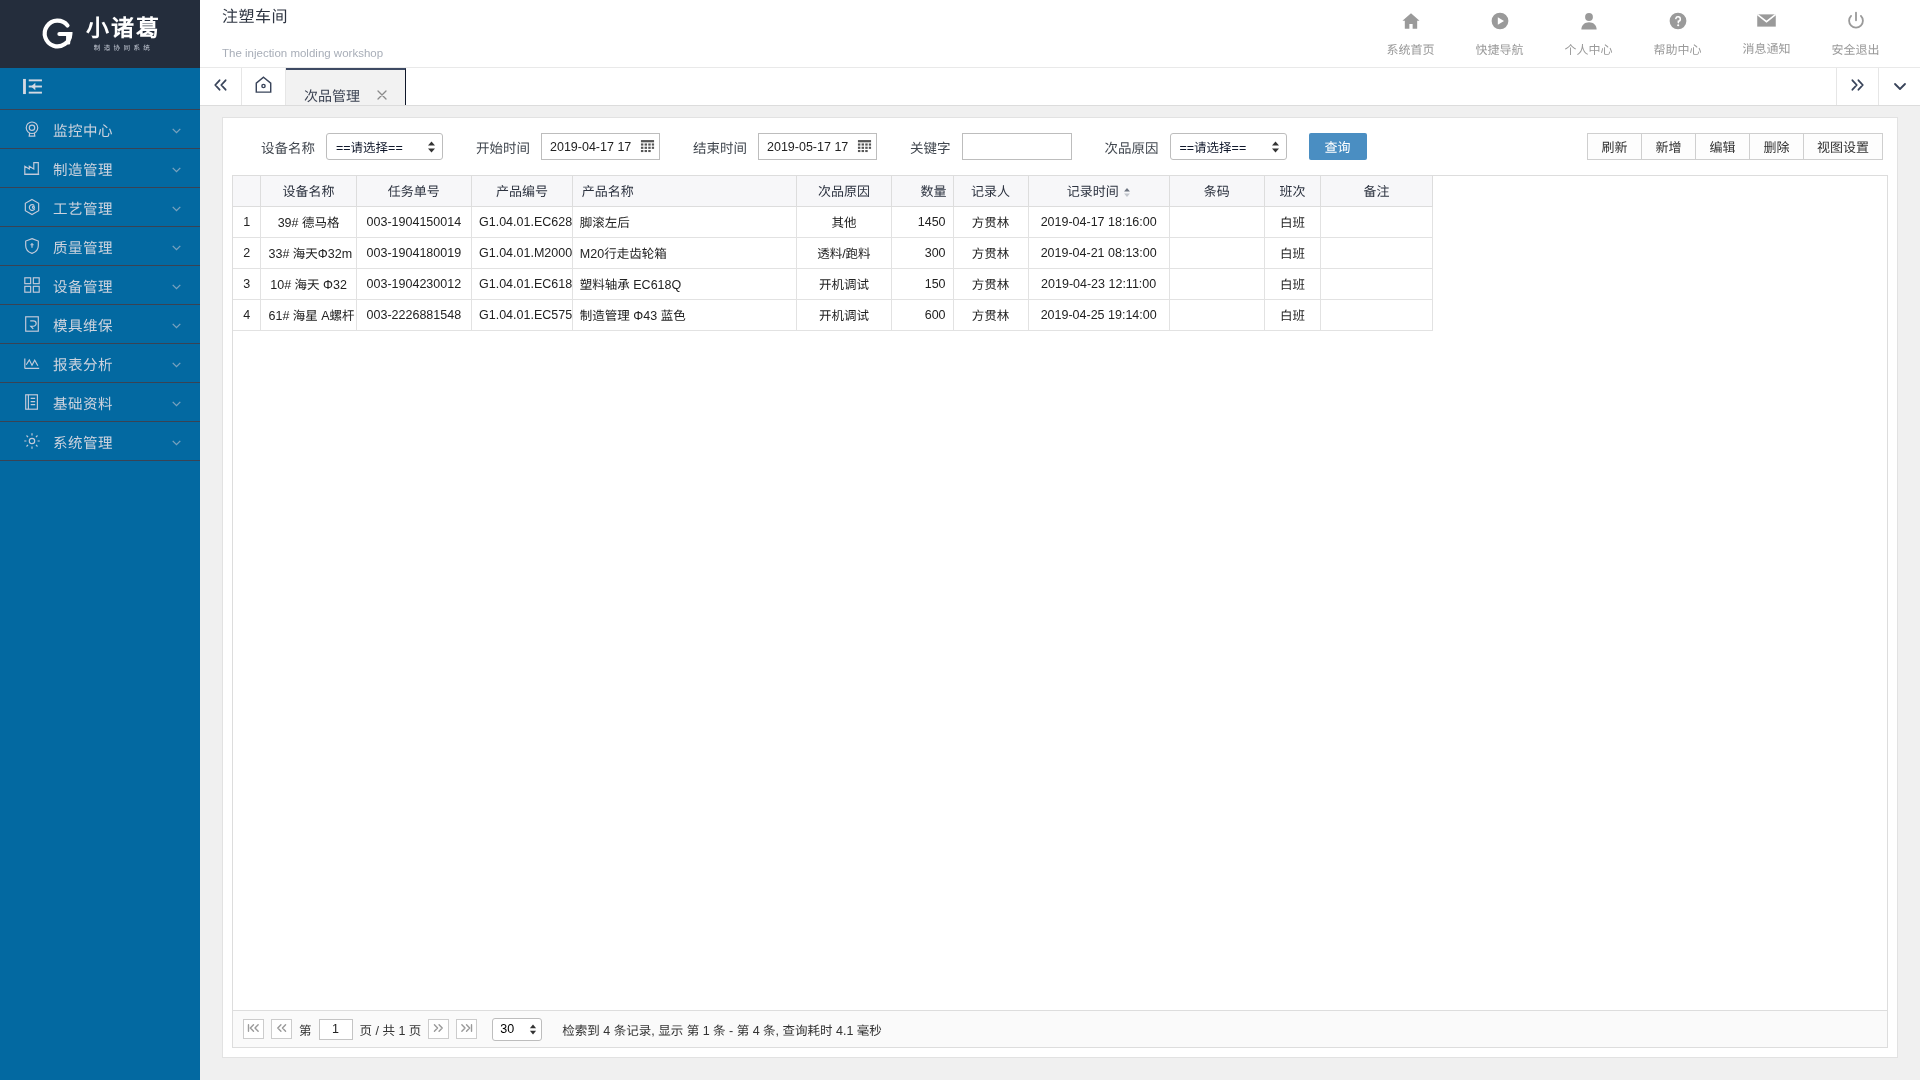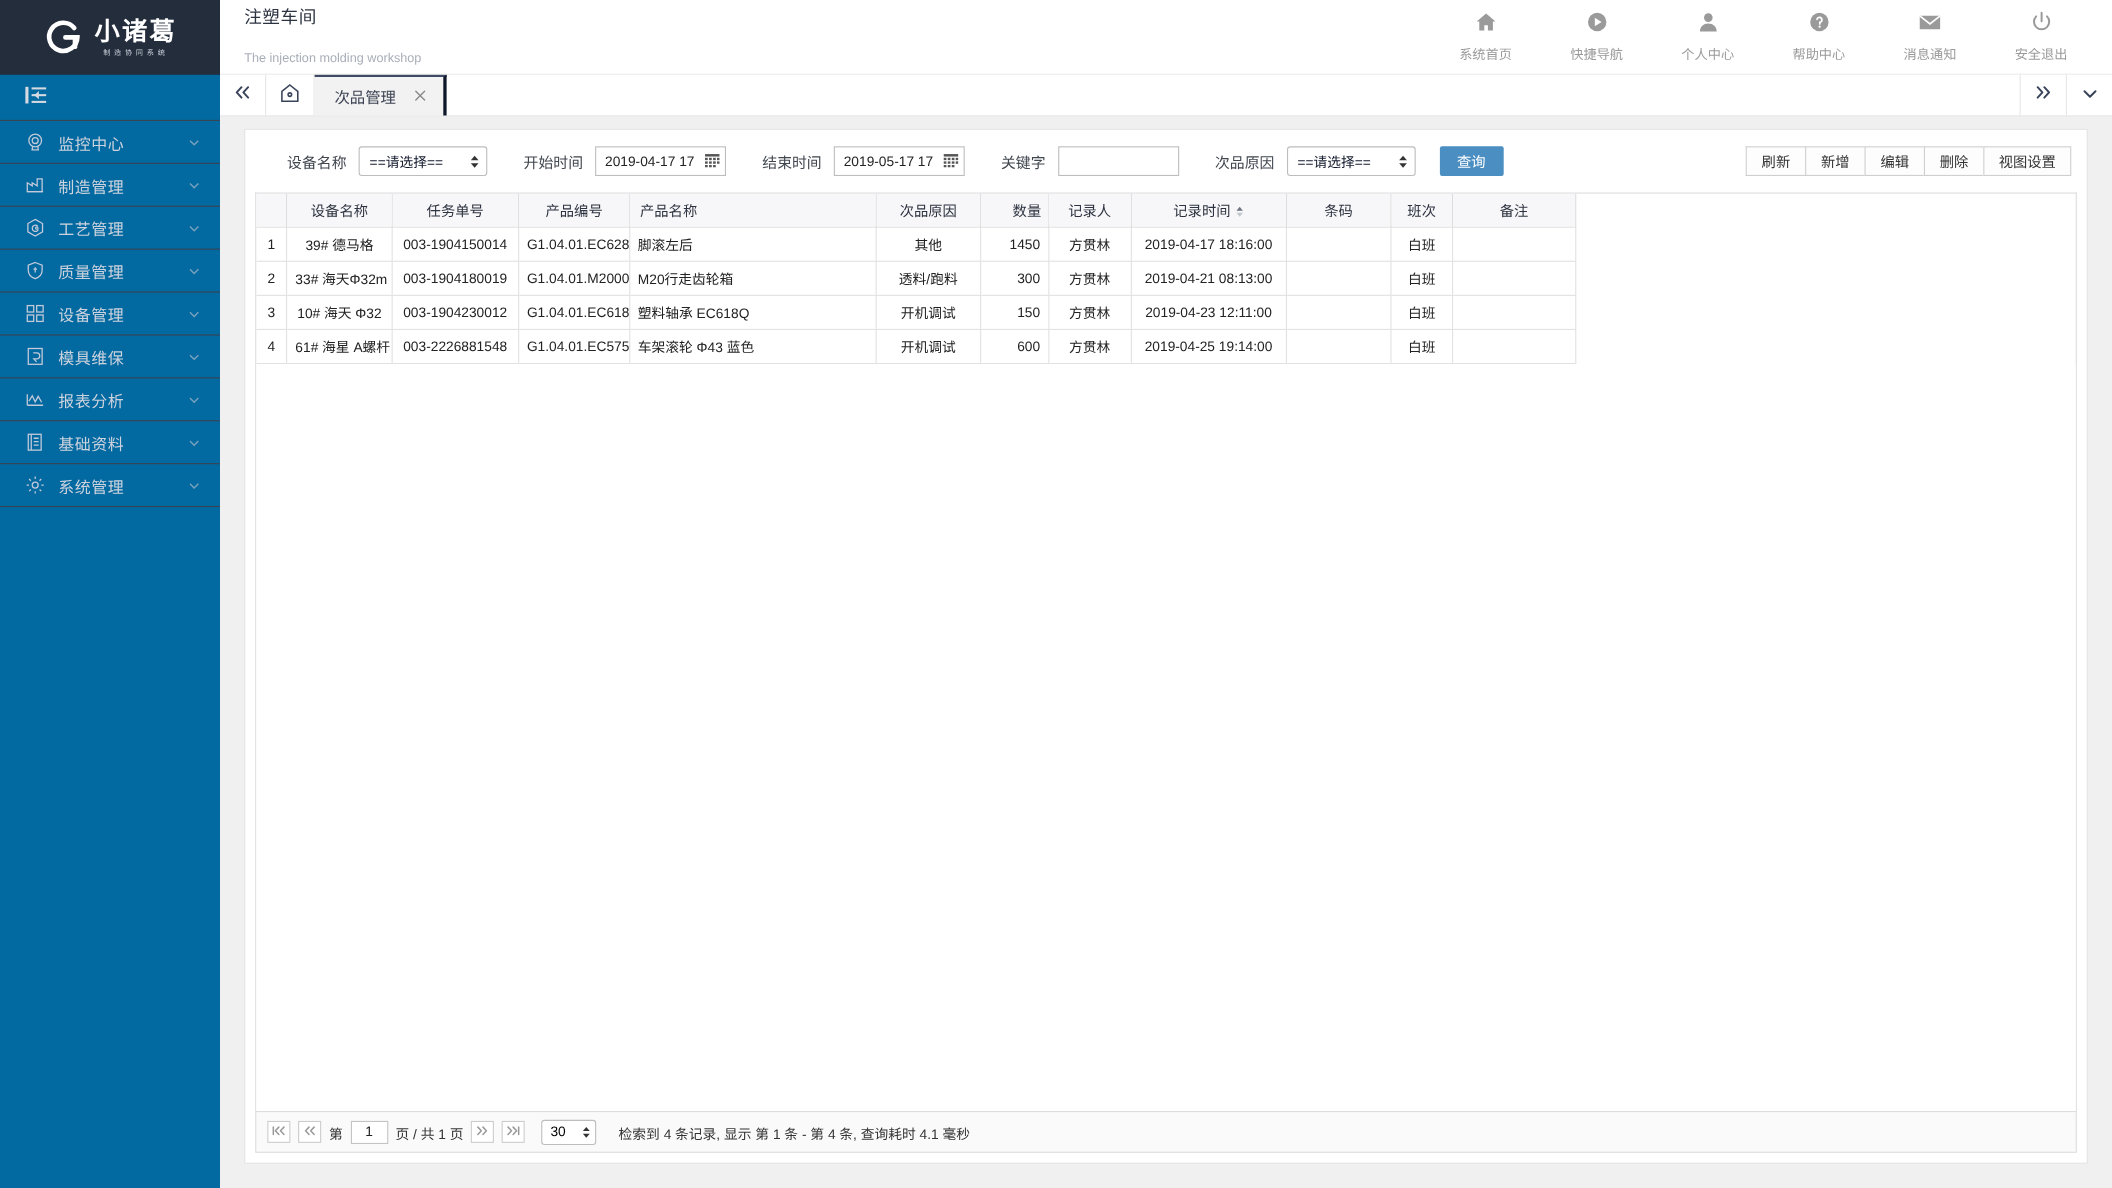--- a/index.html
+++ b/index.html
@@ -64,21 +64,21 @@
   .topbar {
     height: 68px; flex: 0 0 68px;
     background: #ffffff;
     display: flex; align-items: center;
     padding: 0 22px 0 22px;
     border-bottom: 1px solid #e9e9e9;
   }
   .page-title-wrap { display: flex; flex-direction: column; justify-content: center; }
   .page-title { font-size: 16px; color: #2c3340; line-height: 1.15; letter-spacing: .5px; }
   .page-subtitle { font-size: 11.5px; color: #a8aeb8; margin-top: 20px; }
-  .topnav { margin-left: auto; display: flex; align-items: center; gap: 16px; }
+  .topnav { margin-left: auto; display: flex; align-items: center; gap: 4px; }
   .topnav-item {
     width: 85px; height: 58px;
     display: flex; flex-direction: column;
     align-items: center; justify-content: center;
     gap: 5px; cursor: pointer; color: #9a9a9a;
   }
   .topnav-label { font-size: 12px; }
 
   .tabbar {
     height: 38px; flex: 0 0 38px;
@@ -94,25 +94,26 @@
   }
   .tab-ctrl.right { border-right: none; border-left: 1px solid #e6e6e6; }
   .tab-home {
     width: 44px;
     display: flex; align-items: center; justify-content: center;
     cursor: pointer; border-right: 1px solid #e6e6e6;
   }
   .tab {
     min-width: 120px;
     padding: 0 14px 0 18px;
-    display: flex; align-items: center; gap: 16px;
+    display: flex; align-items: flex-end; gap: 16px;
     background: #f2f2f2;
     border-top: 2px solid #3e4a63;
-    border-right: 3px solid #0f172a;
+    border-right: 1px solid #0f172a;
     cursor: pointer;
+    font-family: Liberation Serif, serif;
   }
   .tab-label { font-size: 14px; color: #3b4252; }
   .tab-close { font-size: 14px; color: #8a8a8a; cursor: pointer; }
   .tabbar-spacer { flex: 1 1 auto; }
 
   .content {
     flex: 1 1 auto;
     background: #f0f0f0;
     padding: 11px 22px 22px 22px;
     display: flex; flex-direction: column;
@@ -692,21 +693,21 @@
                 <td class="c-time">2019-04-23 12:11:00</td>
                 <td class="c-code"></td>
                 <td class="c-shift">白班</td>
                 <td class="c-note"></td>
               </tr>
               <tr>
                 <td class="c-idx">4</td>
                 <td class="c-dev">61# 海星 A螺杆</td>
                 <td class="c-task">003-2226881548</td>
                 <td class="c-pno">G1.04.01.EC57508</td>
-                <td class="c-pname">车架滚轮 Φ43 蓝色</td>
+                <td class="c-pname">制造管理 Φ43 蓝色</td>
                 <td class="c-reason">开机调试</td>
                 <td class="c-qty">600</td>
                 <td class="c-rec">方贯林</td>
                 <td class="c-time">2019-04-25 19:14:00</td>
                 <td class="c-code"></td>
                 <td class="c-shift">白班</td>
                 <td class="c-note"></td>
               </tr>
             </tbody>
           </table>

